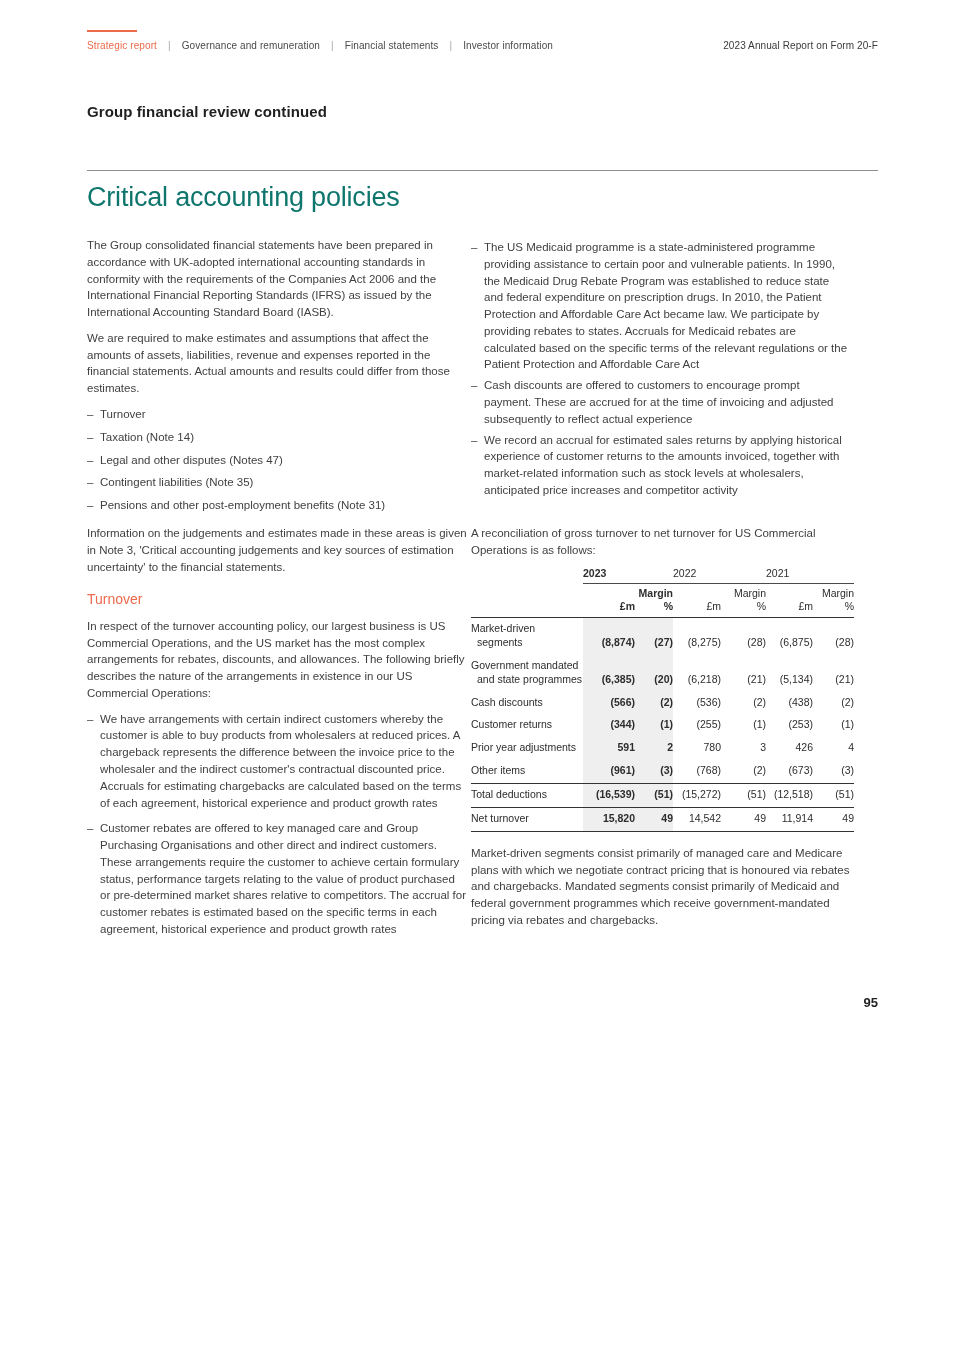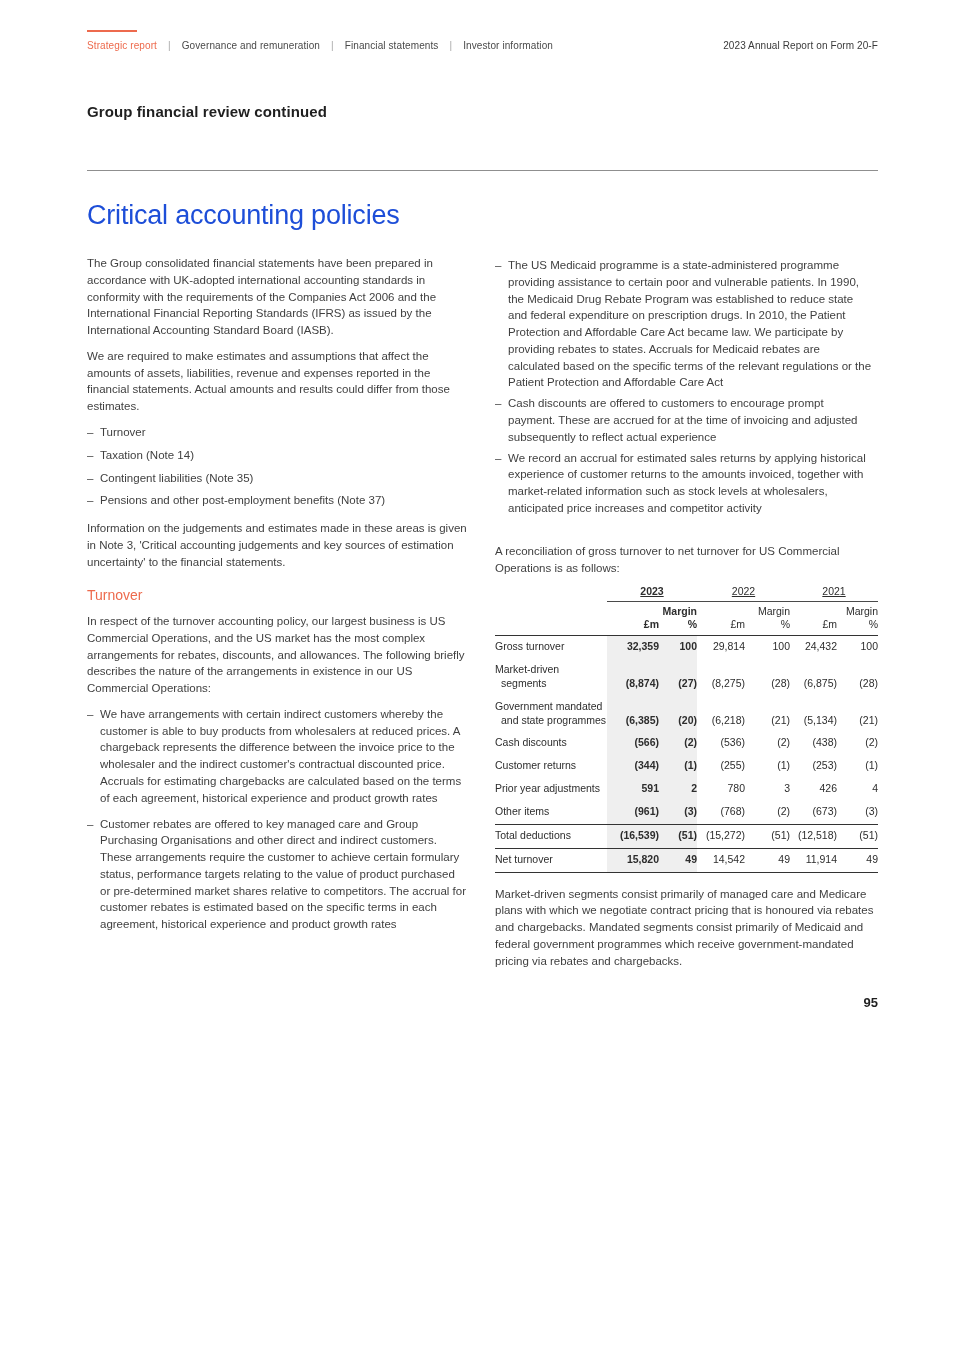--- a/index.html
+++ b/index.html
@@ -27,46 +27,46 @@
   .report-label { margin-left:auto; color:#3a3a3a; }
 
   .section-title {
     margin-top:52px;
     font-size:15px; font-weight:700; color:#1f1f1f; letter-spacing:0.1px;
   }
 
   .rule { border:none; border-top:1px solid #8f8f8f; margin-top:50px; }
 
   .page-title {
-    margin-top:29px;
-    font-size:27px; font-weight:400; color:#1d4ed8; letter-spacing:-0.2px;
+    margin-top:11px;
+    font-size:27px; font-weight:400; color:#0f766e; letter-spacing:-0.2px;
   }
 
   
-  .columns { display:flex; gap:24px; margin-top:24px; }
+  .columns { display:flex; margin-top:24px; }
   .col { font-size:11.5px; line-height:1.46; }
   .col.left  { width:384px; }
   .col.right { width:383px; }
   .col p { margin-bottom:9px; }
 
   .sub-heading { margin-top:14px; margin-bottom:8px; font-size:14px; font-weight:400; color:#ED6A4D; }
 
   .dash-list { list-style:none; margin:2px 4px 11px 0; }
   .dash-list li { position:relative; padding-left:13px; }
   .dash-list li::before { content:"\2013"; position:absolute; left:0; }
   .dash-list.spaced li { margin:6px 0; }
   .dash-list.bullets li { margin-bottom:9px; }
   .dash-list.tight li { margin-bottom:4px; }
 
   .table-intro { margin-top:26px; }
 
   
   .recon-table { width:100%; border-collapse:collapse; font-size:10.5px; color:#2d2d2d; margin-top:8px; }
   .recon-table th { font-weight:400; }
-  .yr-row th { text-align:center; padding-bottom:3px; line-height:1.2;text-decoration:underline; }
+  .yr-row th { text-align:left; padding-bottom:3px; line-height:1.2; }
   .yr-row th.yr { border-bottom:1px solid #4a4a4a; }
   .sub-row th { text-align:right; vertical-align:bottom; border-bottom:1px solid #333; padding:3px 0 4px; line-height:1.25; }
   .sub-row .stack span { display:block; }
   .recon-table tbody td { text-align:right; vertical-align:bottom; padding:4px 0 5px; line-height:1.32; }
   .recon-table tbody td.lbl { text-align:left; vertical-align:top; padding-left:6px; text-indent:-6px; }
   .recon-table .hl { background:#EFEFEF; }
   .recon-table .bold { font-weight:700; }
   .recon-table tr.rule-above td { border-top:1px solid #333; }
   .recon-table tbody tr:last-child td { border-bottom:1px solid #333; }
 
@@ -98,22 +98,23 @@
 
     <h1 class="page-title">Critical accounting policies</h1>
 
     <div class="columns">
       <div class="col left">
         <p>The Group consolidated financial statements have been prepared in accordance with UK-adopted international accounting standards in conformity with the requirements of the Companies Act 2006 and the International Financial Reporting Standards (IFRS) as issued by the International Accounting Standard Board (IASB).</p>
         <p>We are required to make estimates and assumptions that affect the amounts of assets, liabilities, revenue and expenses reported in the financial statements. Actual amounts and results could differ from those estimates.</p>
         <ul class="dash-list spaced" id="policy-list">
             <li>Turnover</li>
             <li>Taxation (Note 14)</li>
+            <li>Legal and other disputes (Notes 47)</li>
             <li>Contingent liabilities (Note 35)</li>
-            <li>Pensions and other post-employment benefits (Note 37)</li>
+            <li>Pensions and other post-employment benefits (Note 31)</li>
           </ul>
         <p>Information on the judgements and estimates made in these areas is given in Note 3, 'Critical accounting judgements and key sources of estimation uncertainty' to the financial statements.</p>
         <h3 class="sub-heading">Turnover</h3>
         <p>In respect of the turnover accounting policy, our largest business is US Commercial Operations, and the US market has the most complex arrangements for rebates, discounts, and allowances. The following briefly describes the nature of the arrangements in existence in our US Commercial Operations:</p>
         <ul class="dash-list bullets" id="left-bullets">
             <li>We have arrangements with certain indirect customers whereby the customer is able to buy products from wholesalers at reduced prices. A chargeback represents the difference between the invoice price to the wholesaler and the indirect customer's contractual discounted price. Accruals for estimating chargebacks are calculated based on the terms of each agreement, historical experience and product growth rates</li>
             <li>Customer rebates are offered to key managed care and Group Purchasing Organisations and other direct and indirect customers. These arrangements require the customer to achieve certain formulary status, performance targets relating to the value of product purchased or pre-determined market shares relative to competitors. The accrual for customer rebates is estimated based on the specific terms in each agreement, historical experience and product growth rates</li>
           </ul>
       </div>
 
@@ -153,29 +154,20 @@
                 <span class="stack"><span>Margin</span><span>%</span></span>
               </th>
               <th>£m</th>
               <th>
                 <span class="stack"><span>Margin</span><span>%</span></span>
               </th>
             </tr>
           </thead>
           <tbody id="recon-body">
               <tr>
-                <td class="lbl">Gross turnover</td>
-                <td class="hl bold">32,359</td>
-                <td class="hl bold">100</td>
-                <td class="">29,814</td>
-                <td class="">100</td>
-                <td class="">24,432</td>
-                <td class="">100</td>
-              </tr>
-              <tr>
                 <td class="lbl">Market-driven segments</td>
                 <td class="hl bold">(8,874)</td>
                 <td class="hl bold">(27)</td>
                 <td class="">(8,275)</td>
                 <td class="">(28)</td>
                 <td class="">(6,875)</td>
                 <td class="">(28)</td>
               </tr>
               <tr>
                 <td class="lbl">Government mandated and state programmes</td>

